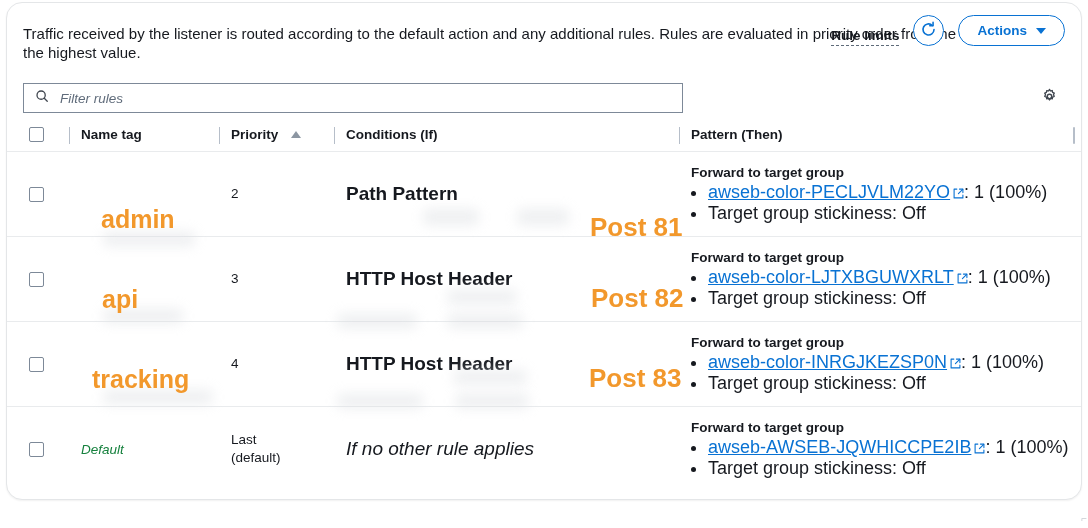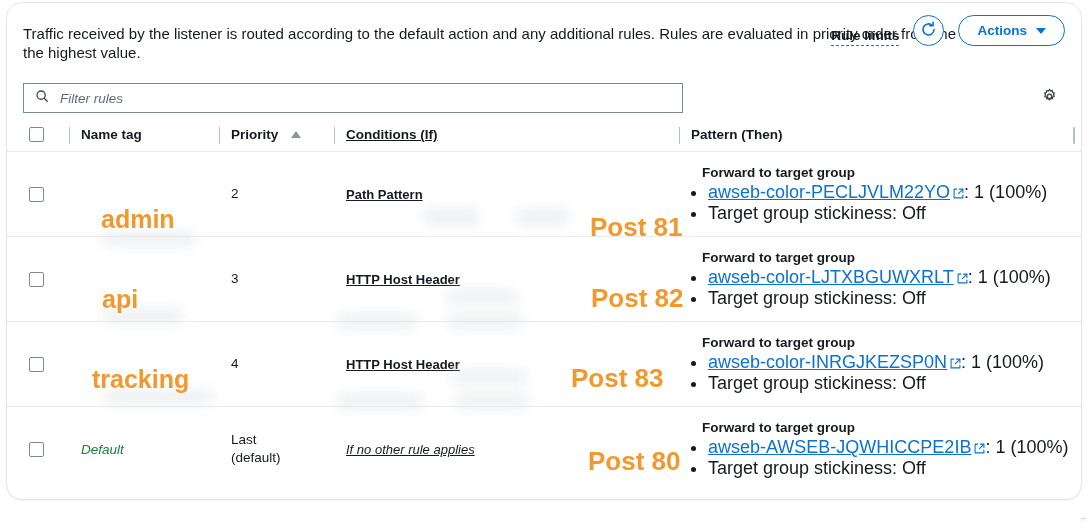--- a/index.html
+++ b/index.html
@@ -193,21 +193,21 @@
     color: #16191f;
     vertical-align: middle;
     padding: 13px 0;
     border-bottom: 1px solid #e9ebed;
   }
   tr.last-row td { border-bottom: none; }
 
   .c-check   { width: 52px;  padding-left: 22px !important; }
   .c-name    { width: 150px; }
   .c-prio    { width: 115px; }
-  .c-cond    { width: 345px; text-decoration: underline; }
+  .c-cond    { width: 345px; }
   .c-act     { width: auto; }
 
   .vdiv {
     position: absolute;
     left: -12px;
     top: 0px;
     width: 1px;
     height: 17px;
     background: #b6bec9;
   }
@@ -247,29 +247,28 @@
     color: #16191f;
     visibility: hidden;
   }
   .name-default {
     font-size: 13.5px;
     font-style: italic;
     color: #15803d;
     cursor: pointer;
   }
   .prio-val { font-size: 13.5px; color: #16191f; line-height: 18px; }
-  .cond-val { font-size: 13px; font-weight: bold; color: #16191f; }
+  .cond-val { font-size: 19px; font-weight: bold; color: #16191f; }
   .cond-val.italic { font-weight: normal; font-style: italic; }
 
   .act-title {
     font-size: 13.5px;
     font-weight: bold;
     color: #16191f;
     margin-bottom: 2px;
-    margin-left: 11px;
   }
   .act-list {
     margin: 0;
     padding-left: 17px;
     list-style: disc;
   }
   .act-list li {
     font-size: 18px;
     color: #16191f;
     line-height: 20px;
@@ -511,17 +510,16 @@
     <div class="smudge" style="left:330px; top:390px; width:86px; height:16px;"></div>
     <div class="smudge" style="left:448px; top:390px; width:74px; height:16px;"></div>
   </div>
 
   <div class="ov ov-name" style="left:101px;  top:207px;">admin</div>
   <div class="ov ov-name" style="left:102px;  top:287px;">api</div>
   <div class="ov ov-name" style="left:92px;   top:367px;">tracking</div>
 
   <div class="ov ov-post" style="left:590px; top:214px;">Post 81</div>
   <div class="ov ov-post" style="left:591px; top:285px;">Post 82</div>
-  <div class="ov ov-post" style="left:571px; top:365px;">Post 83</div>
-  <div class="ov ov-post" style="left:588px; top:448px;">Post 80</div>
+  <div class="ov ov-post" style="left:589px; top:365px;">Post 83</div>
 
   <span class="edge-mark">⌐</span>
 </div>
 
 </body></html>

